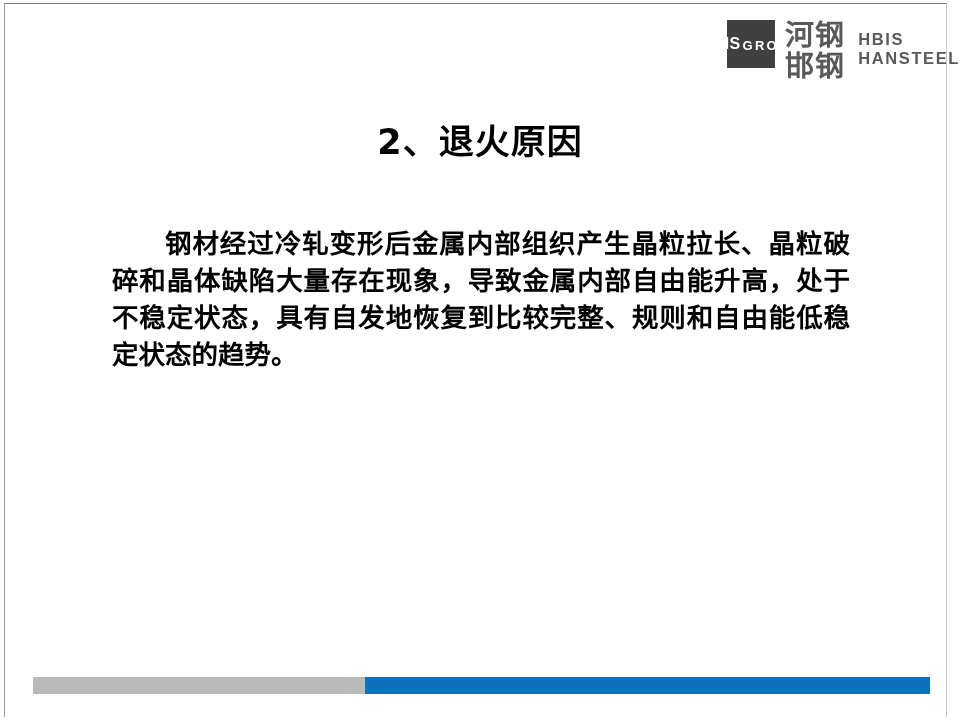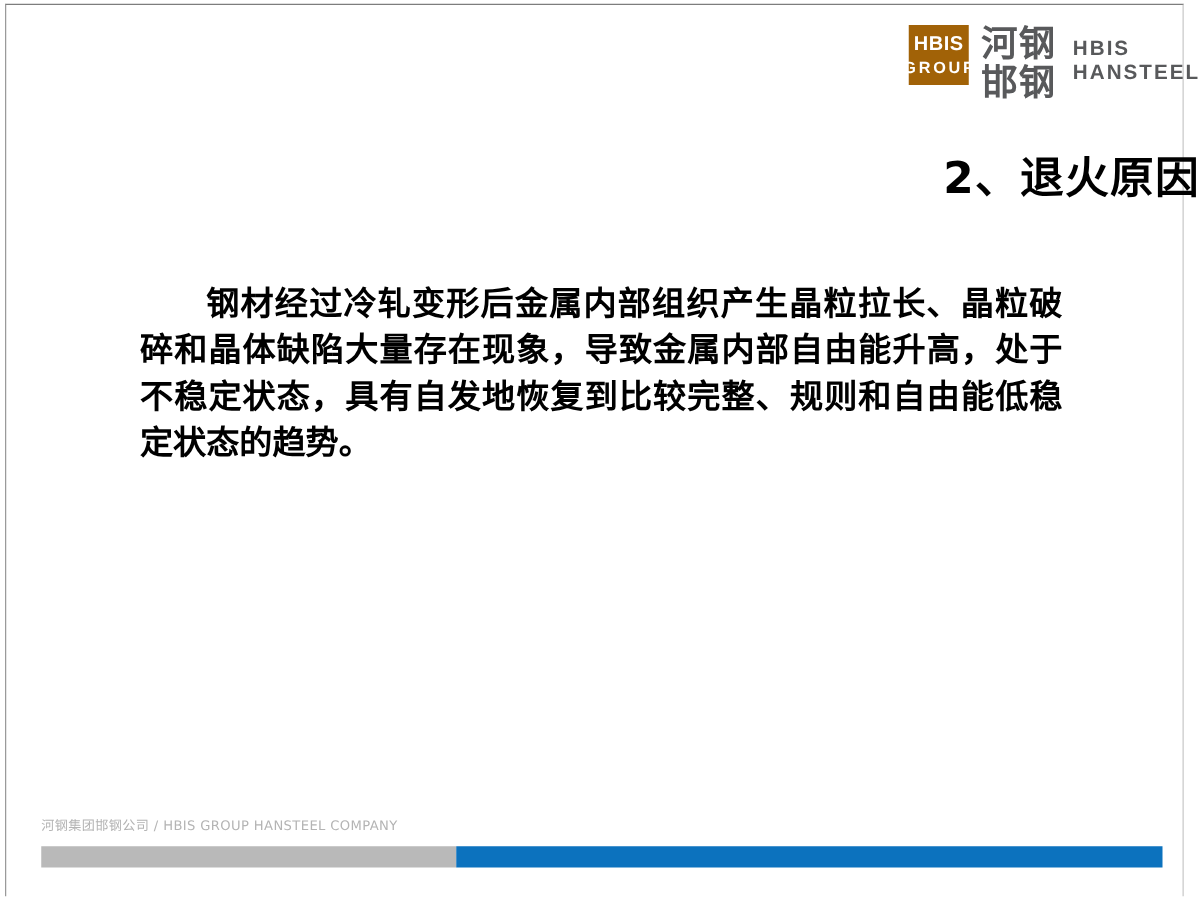--- a/index.html
+++ b/index.html
@@ -37,23 +37,23 @@
   #logo {
     position: absolute;
     left: 727px;
     top: 20px;
     display: flex;
     align-items: flex-start;
   }
   #logo-mark {
     width: 48px;
     height: 48px;
-    background: #a16207;
+    background: #404040;
     display: flex;
-    flex-direction: column;
+    flex-direction: row;
     align-items: center;
     justify-content: center;
     color: #ffffff;
     line-height: 1;
   }
   #logo-mark .mark-main {
     font-size: 16px;
     font-weight: 700;
     letter-spacing: 0.4px;
     font-family: "Liberation Sans", sans-serif;
@@ -89,21 +89,21 @@
     margin-top: 10px;
     font-family: "Liberation Sans", sans-serif;
   }
 
   
   #slide-title {
     position: absolute;
     left: 0;
     top: 113px;
     width: 960px;
-    text-align: right;
+    text-align: center;
     font-size: 35px;
     font-weight: 700;
     color: #000000;
     letter-spacing: 1px;
     font-family: "DejaVu Sans", sans-serif;
   }
 
   
   #body-text {
     position: absolute;
@@ -172,20 +172,19 @@
       <span id="logo-en">HBIS HANSTEEL</span>
     </div>
   </div>
 
   <h1 id="slide-title">2、退火原因</h1>
 
   <div id="body-text">
     <p>钢材经过冷轧变形后金属内部组织产生晶粒拉长、晶粒破碎和晶体缺陷大量存在现象，导致金属内部自由能升高，处于不稳定状态，具有自发地恢复到比较完整、规则和自由能低稳定状态的趋势。</p>
   </div>
 
-  <div id="footer-text">河钢集团邯钢公司 /  HBIS GROUP HANSTEEL COMPANY</div>
 
   <div id="footer-bar">
     <div id="footer-bar-gray"></div>
     <div id="footer-bar-blue"></div>
   </div>
 
 </div>
 
 </body></html>

